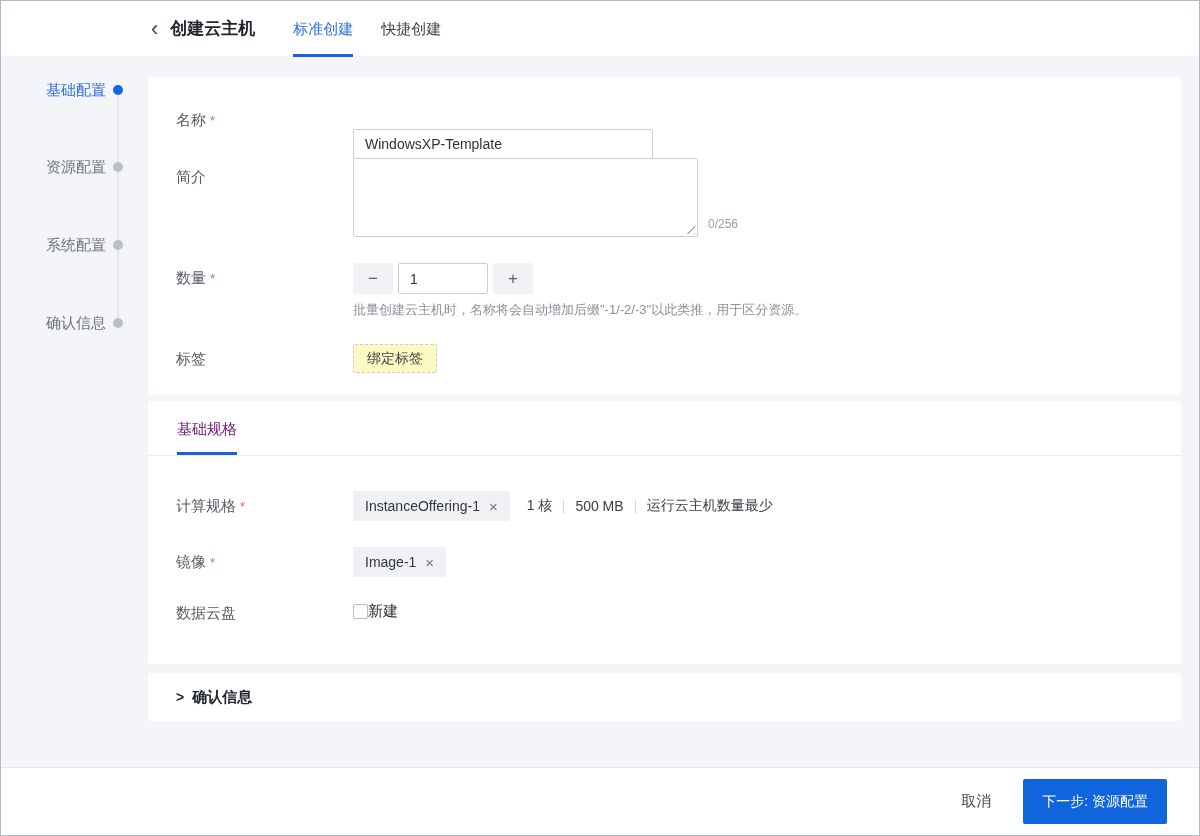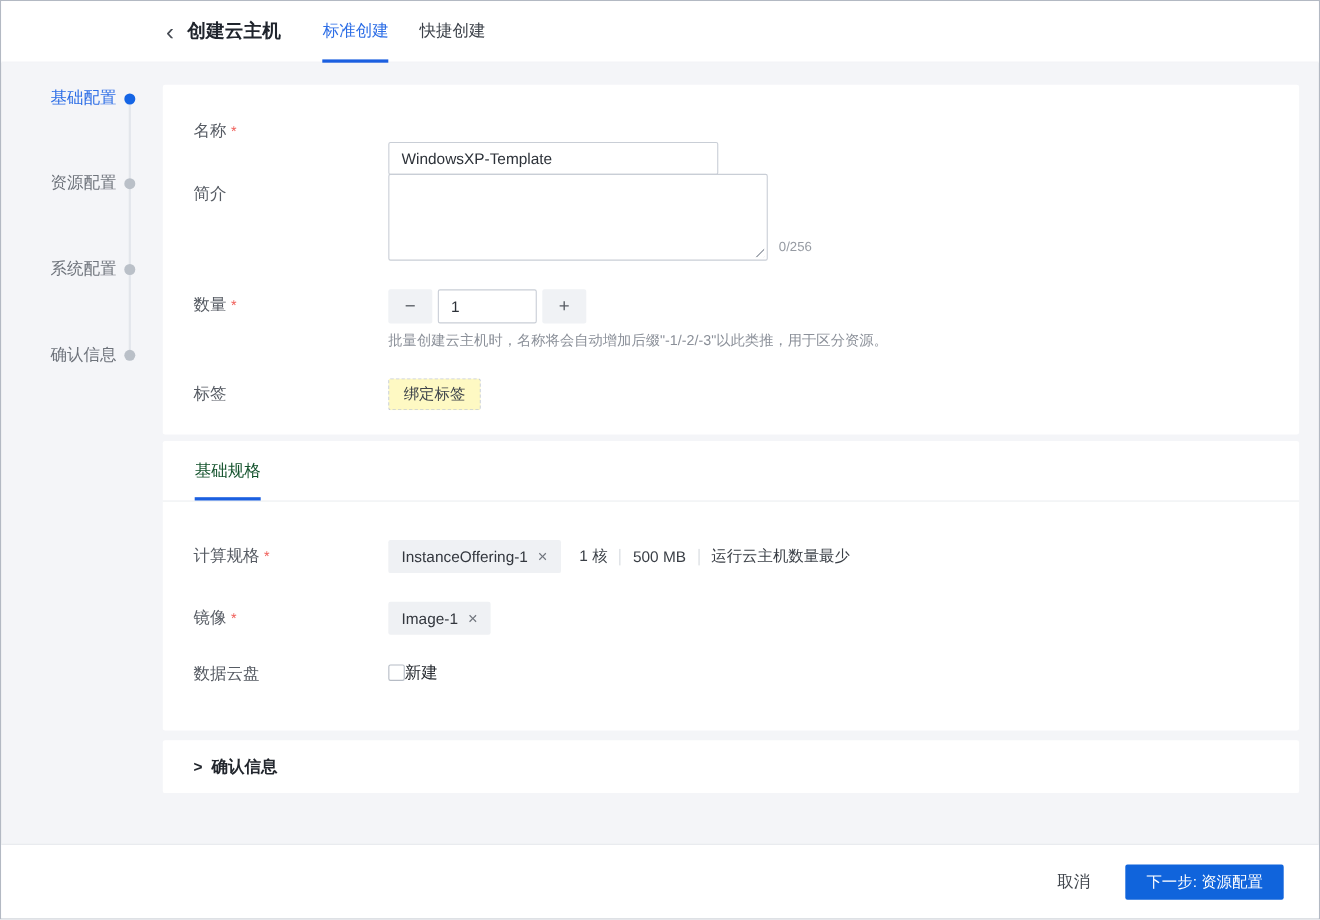--- a/index.html
+++ b/index.html
@@ -62,21 +62,21 @@
   .qty-input { top:186px; left:250px; width:90px; height:31px; }
   .hint { position:absolute; left:205px; top:224px; font-size:13px; color:#8b9099; }
   .dash-btn {
     position:absolute; left:205px; top:267px; height:29px; padding:0 13px;
     background:#fef9c3; border:1px dashed #c6ccd4; border-radius:2px;
     font-size:14px; color:#3f444b; cursor:pointer;
   }
   
   .spec-tabs { height:55px; border-bottom:1px solid #eceef1; display:flex; align-items:stretch; padding-left:29px; }
   .s-tab { position:relative; line-height:55px; margin-right:28px; font-size:15px; color:#3c4149; cursor:pointer; }
-  .s-tab.active { color:#14532d;text-align:center; }
+  .s-tab.active { color:#701a75;text-align:center; }
   .s-tab.active::after { content:""; position:absolute; left:0; right:0; bottom:0; height:3px; background:#1b5fe0; }
   .chip-row { position:absolute; left:205px; display:flex; }
   .chip {
     display:inline-flex; align-items:center; height:30px; padding:0 12px; gap:9px;
     background:#eff1f4; border-radius:2px; font-size:14px; color:#33373e; cursor:default;
   }
   .chip-x { color:#6f747c; font-size:15px; line-height:1; cursor:pointer; }
   .spec-info { display:flex; align-items:center; margin-left:17px; gap:11px; font-size:14px; color:#3a3f46; }
   .v-div { width:1px; height:15px; background:#d5d9de; }
   .checkbox { width:15px; height:15px; border:1px solid #b6bcc5; border-radius:2px; background:#fff; cursor:pointer; }
@@ -87,21 +87,21 @@
   .adv-label { font-size:15px; font-weight:700; color:#22262d; }
   
   .footer {
     position:absolute; left:0; right:0; bottom:0; height:68px; background:#fff;
     border-top:1px solid #e4e7eb; display:flex; align-items:center; justify-content:flex-end;
     padding-right:32px; gap:32px;
   }
   .cancel-btn { background:none; border:none; font-size:15px; color:#41464d; cursor:pointer;
     font-family:"Liberation Sans","DejaVu Sans",sans-serif; }
   .primary-btn {
-    height:32px; padding:0 19px; background:#1064dc; color:#fff; border:none; border-radius:2px;
+    height:45px; padding:0 19px; background:#1064dc; color:#fff; border:none; border-radius:2px;
     font-size:14px; cursor:pointer; font-family:"Liberation Sans","DejaVu Sans",sans-serif;
   }
 </style>
 </head>
 <body>
 
 <div class="page">
 
   <div class="header">
     <span class="back-ic">‹</span>

